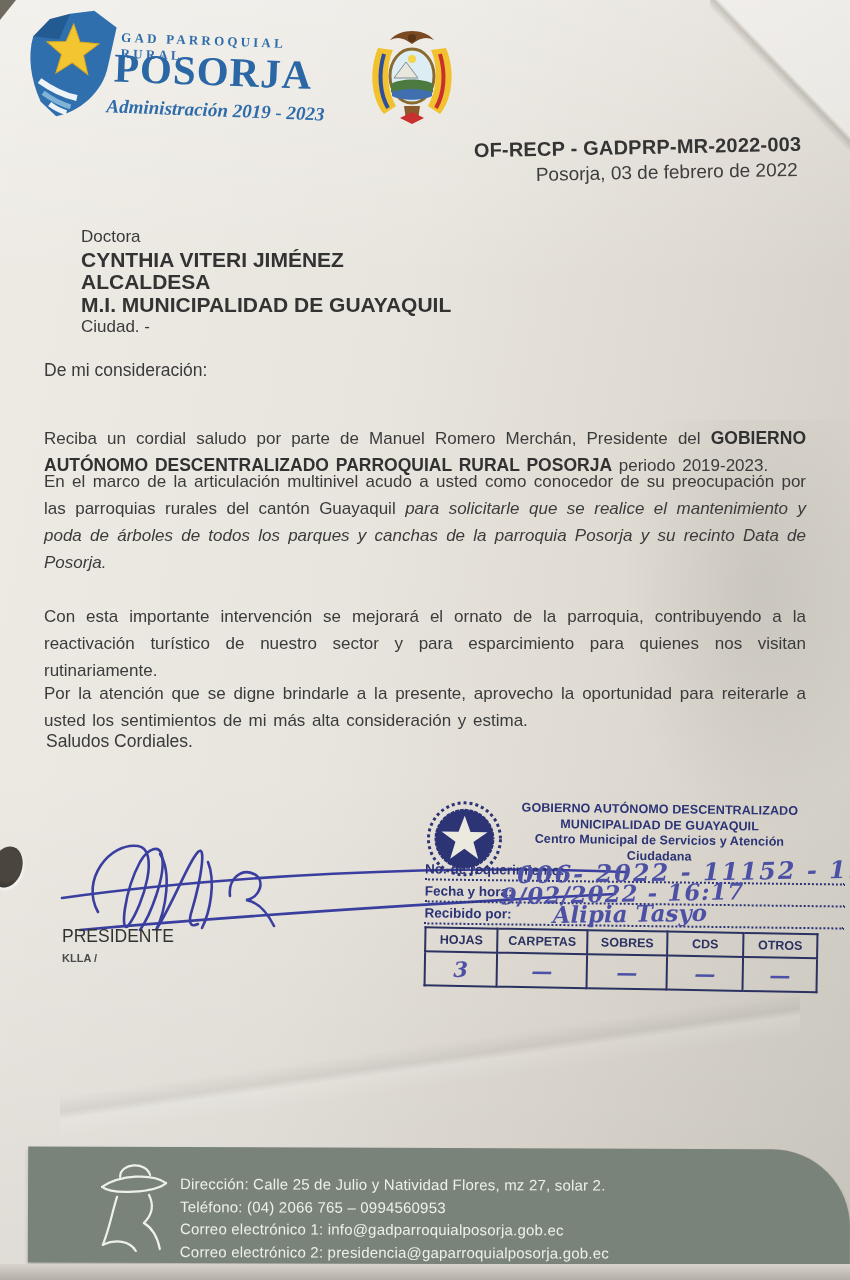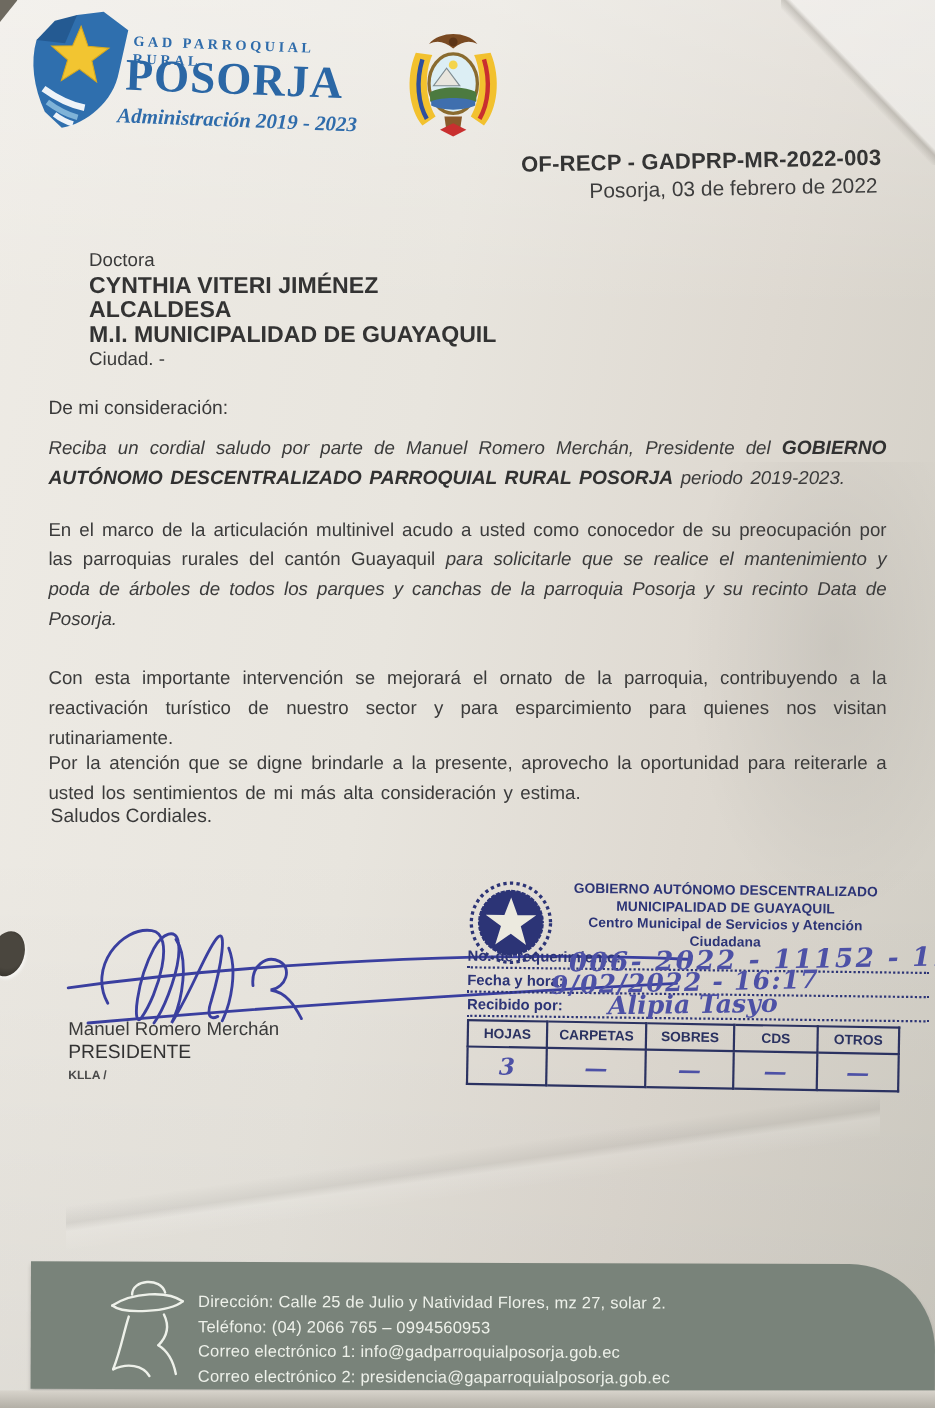--- a/index.html
+++ b/index.html
@@ -36,21 +36,21 @@
   .ref-no{font-size:20px;font-weight:bold;color:#343434;letter-spacing:.2px;}
   .ref-date{font-size:19px;color:#3d3d3d;margin-top:3px;padding-right:4px;}
 
   .recipient{position:absolute;left:46px;top:226px;font-size:17px;line-height:22.5px;color:#3a3a3a;margin-left:35px;}
   .recipient .b{font-weight:bold;font-size:21px;color:#333;}
 
   .salutation{position:absolute;left:44px;top:360px;font-size:17.5px;color:#3a3a3a;}
 
   .para{position:absolute;left:44px;width:762px;font-size:17px;line-height:27px;
     text-align:justify;color:#3b3b3b;word-spacing:2px;}
-  .p1{top:377px;font-style:italic;}
+  .p1{top:408px;}
   .p2{top:451px;}
   .p3{top:586px;}
   .p4{top:663px;}
   .para b{font-size:17.5px;color:#313131;}
   .closing{position:absolute;left:46px;top:731px;font-size:17.5px;color:#3a3a3a;text-align:center;}
 
   .sig-svg{position:absolute;left:40px;top:832px;}
   .signer{position:absolute;left:62px;top:926px;font-size:17px;line-height:20px;color:#3a3a3a;}
   .signer .b{font-weight:normal;font-size:17.5px;color:#323232;}
   .signer .initials{font-size:11px;font-weight:bold;color:#4a4a4a;margin-top:2px;}
@@ -157,21 +157,20 @@
         <path d="M58 80 C40 48 70 10 98 14 C120 17 104 72 88 94 C80 102 84 60 100 30 C108 16 120 12 122 24 C126 44 110 84 100 98"></path>
         <path d="M120 22 C132 40 126 78 116 98 C136 66 148 30 158 20 C166 12 162 44 152 78 C148 90 150 96 158 92"></path>
         <path d="M168 30 C176 50 170 80 162 96"></path>
         <path d="M190 64 C188 46 202 36 214 42 C226 48 220 66 206 68 C220 70 228 82 234 94"></path>
         <path d="M22 66 C180 44 400 32 585 40"></path>
         <path d="M40 98 C220 82 420 70 575 62"></path>
       </g>
     </svg>
 
     <div class="signer">
-      <div>Manuel Romero Merchán</div>
       <div class="b">PRESIDENTE</div>
       <div class="initials">KLLA /</div>
     </div>
 
     <div class="stamp">
       <svg class="seal" width="78" height="78" viewBox="0 0 78 78">
         <circle cx="39" cy="39" r="36" fill="none" stroke="#2c3476" stroke-width="3" stroke-dasharray="3 3"></circle>
         <circle cx="39" cy="39" r="30" fill="#2c3476"></circle>
         <circle cx="39" cy="39" r="30" fill="none" stroke="#e8e5de" stroke-width="2" stroke-dasharray="1 4"></circle>
         <path d="M39 16 L45 32 L62 32 L48 42 L53 59 L39 49 L25 59 L30 42 L16 32 L33 32 Z" fill="#eceadf"></path>

